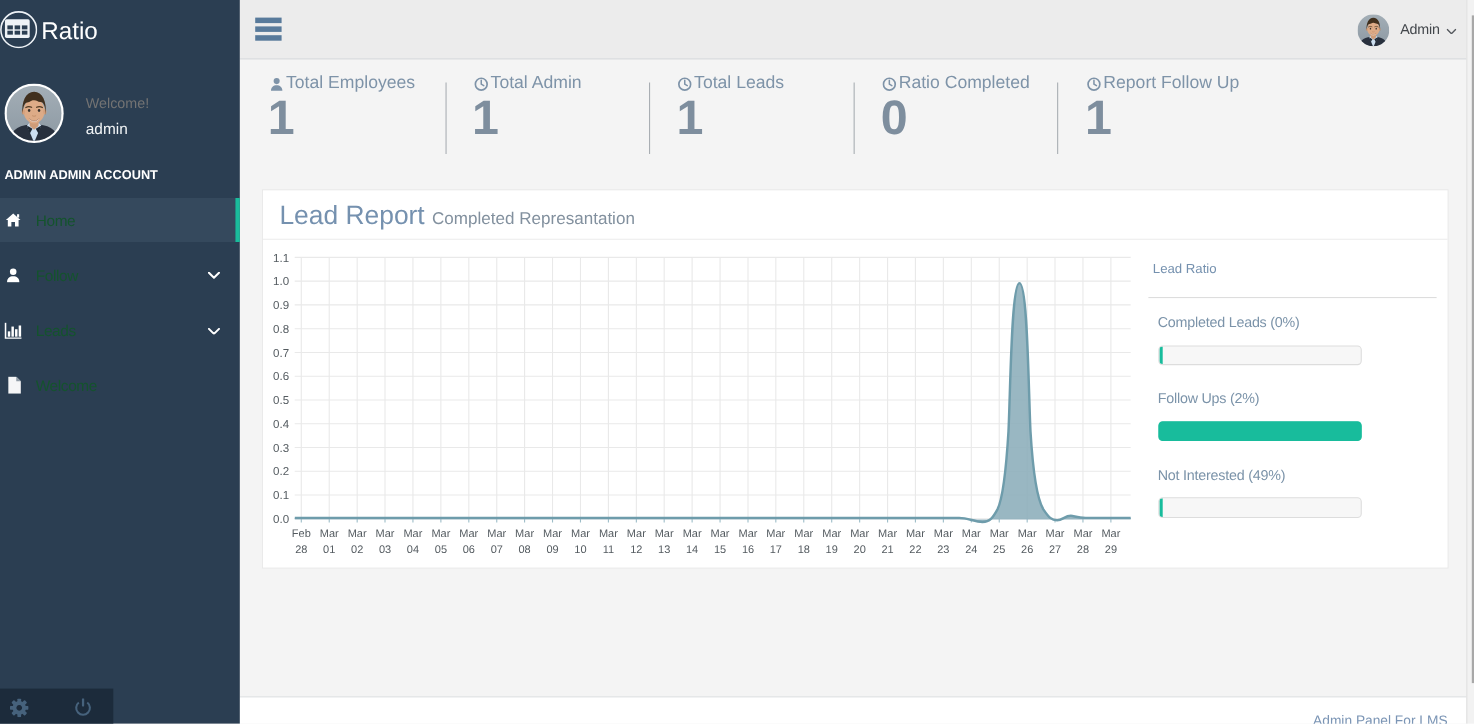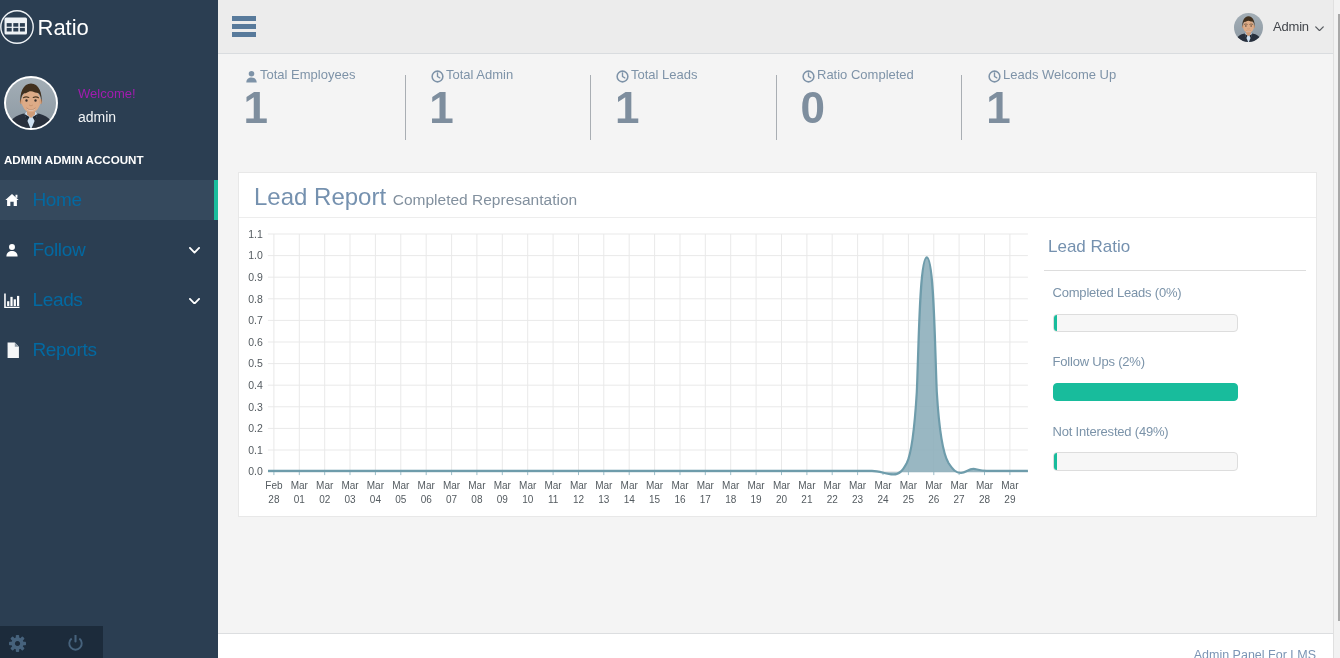--- a/index.html
+++ b/index.html
@@ -1,19 +1,19 @@
 <!DOCTYPE html>
 <html><head><meta charset="utf-8">
 <style>
 *{margin:0;padding:0;box-sizing:border-box}
 html,body{width:1340px;height:658px;overflow:hidden;font-family:"Liberation Sans",sans-serif;background:#f4f4f4;position:relative}
 .abs{position:absolute}
-.statlbl{position:absolute;font-size:13px;color:#7e93a8;white-space:nowrap}
+.statlbl{position:absolute;font-size:16px;color:#7e93a8;white-space:nowrap}
 .statnum{position:absolute;font-size:44px;font-weight:bold;color:#7e8e9e}
-.mnu{position:absolute;font-size:19px;letter-spacing:-0.35px;color:#0369a1;white-space:nowrap}
+.mnu{position:absolute;font-size:14px;letter-spacing:-0.35px;color:#14532d;white-space:nowrap}
 .chartsvg{position:absolute;left:0;top:0}
 .rlbl{position:absolute;font-size:13px;letter-spacing:-0.2px;color:#7b93a9;white-space:nowrap}
 .bar{position:absolute;width:185px;height:18.5px;background:#f7f7f7;border:1px solid #ddd;border-radius:4px;overflow:hidden}
 </style></head>
 <body>
 <svg width="0" height="0" style="position:absolute">
 <defs>
 <linearGradient id="avbg" x1="0" y1="0" x2="0" y2="1">
  <stop offset="0" stop-color="#a3aeb6"></stop>
         <stop offset="1" stop-color="#8d99a3"></stop>
@@ -80,21 +80,21 @@
 <svg style="position:absolute;left:802.0999999999999px;top:69.5px" width="13" height="13" viewBox="0 0 16 16">
     <circle cx="8" cy="8" r="6.6" fill="none" stroke="#7e93a8" stroke-width="1.9"></circle>
     <path d="M8,8 L8,3.6 M8,8 L10.8,9.6" stroke="#7e93a8" stroke-width="1.7" fill="none" stroke-linecap="round"></path>
   </svg>
 <div class="statlbl" style="left:817px;top:67px">Ratio Completed</div>
 <div class="statnum" style="left:800.6px;top:82.5px">0</div>
 <svg style="position:absolute;left:987.8px;top:69.5px" width="13" height="13" viewBox="0 0 16 16">
     <circle cx="8" cy="8" r="6.6" fill="none" stroke="#7e93a8" stroke-width="1.9"></circle>
     <path d="M8,8 L8,3.6 M8,8 L10.8,9.6" stroke="#7e93a8" stroke-width="1.7" fill="none" stroke-linecap="round"></path>
   </svg>
-<div class="statlbl" style="left:1003px;top:67px">Leads Welcome Up</div>
+<div class="statlbl" style="left:1003px;top:67px">Report Follow Up</div>
 <div class="statnum" style="left:986.3px;top:82.5px">1</div>
 <div style="position:absolute;left:404.5px;top:75px;width:1px;height:65px;background:#a9aeb3"></div>
 <div style="position:absolute;left:590px;top:75px;width:1px;height:65px;background:#a9aeb3"></div>
 <div style="position:absolute;left:775.5px;top:75px;width:1px;height:65px;background:#a9aeb3"></div>
 <div style="position:absolute;left:961px;top:75px;width:1px;height:65px;background:#a9aeb3"></div>
 
 <div class="abs" style="left:238px;top:172px;width:1079px;height:345px;background:#fff;border:1px solid #e8e8e8"></div>
 <div class="abs" style="left:254px;top:183px;font-size:24px;color:#7591af">Lead Report <span style="font-size:15.5px;color:#82909e">Completed Represantation</span></div>
 <div class="abs" style="left:239px;top:217px;width:1077px;height:1px;background:#ededed"></div>
 <div class="abs" style="left:238px;top:172px;width:1079px;height:345px;overflow:hidden">
@@ -246,21 +246,21 @@
       <text x="933.8" y="503.0" text-anchor="middle" class="axlbl">26</text>
       <text x="959.1" y="488.5" text-anchor="middle" class="axlbl">Mar</text>
       <text x="959.1" y="503.0" text-anchor="middle" class="axlbl">27</text>
       <text x="984.5" y="488.5" text-anchor="middle" class="axlbl">Mar</text>
       <text x="984.5" y="503.0" text-anchor="middle" class="axlbl">28</text>
       <text x="1009.9" y="488.5" text-anchor="middle" class="axlbl">Mar</text>
       <text x="1009.9" y="503.0" text-anchor="middle" class="axlbl">29</text>
 </svg>
 </div>
 
-<div class="abs" style="left:1048px;top:237px;font-size:17px;color:#7591af">Lead Ratio</div>
+<div class="abs" style="left:1048px;top:237px;font-size:12px;color:#7591af">Lead Ratio</div>
 <div class="abs" style="left:1043.5px;top:270px;width:262px;height:1px;background:#ddd"></div>
 <div class="rlbl" style="left:1052.5px;top:284.5px">Completed Leads (0%)</div>
 <div class="bar" style="left:1052.5px;top:313.5px">
     <div style="position:absolute;left:0;top:0;width:3.5px;height:18.5px;background:#18bc9c"></div>
   </div>
 <div class="rlbl" style="left:1052.5px;top:354px">Follow Ups (2%)</div>
 <div class="bar" style="left:1052.5px;top:382.9px;background:#18bc9c;border-color:#18bc9c"></div>
 <div class="rlbl" style="left:1052.5px;top:423.5px">Not Interested (49%)</div>
 <div class="bar" style="left:1052.5px;top:452.4px">
     <div style="position:absolute;left:0;top:0;width:3.5px;height:18.5px;background:#18bc9c"></div>
@@ -280,21 +280,21 @@
     <rect x="13.3" y="17.9" width="5.0" height="3.6" fill="#2b3e52"></rect>
     <rect x="19.9" y="17.9" width="5.0" height="3.6" fill="#2b3e52"></rect>
   </svg>
 <div class="abs" style="left:37.5px;top:14.5px;font-size:22px;color:#fff">Ratio</div>
 <svg class="abs" style="left:3.5px;top:76px" width="54" height="54" viewBox="0 0 100 100">
     <circle cx="50" cy="50" r="50" fill="#fff"></circle>
     <g transform="translate(3.6,3.6) scale(0.928)">
       <use href="#avatar"></use>
     </g>
   </svg>
-<div class="abs" style="left:78px;top:86px;font-size:13px;color:#a21caf">Welcome!</div>
+<div class="abs" style="left:78px;top:86px;font-size:13px;color:#737373">Welcome!</div>
 <div class="abs" style="left:78px;top:109px;font-size:14px;color:#f1f4f6">admin</div>
 <div class="abs" style="left:4px;top:153px;font-size:11.6px;font-weight:bold;letter-spacing:0;color:#fff">ADMIN ADMIN ACCOUNT</div>
 <div style="position:absolute;left:0;top:179.5px;width:213.5px;height:40px;background:#35495d"></div>
 <div style="position:absolute;left:213.5px;top:179.5px;width:4.5px;height:40px;background:#1abc9c"></div>
 <svg style="position:absolute;left:4.5px;top:192.5px" width="14" height="14" viewBox="0 0 16 16">
     <path d="M8,1.2 L15.6,8 L13.6,8 L13.6,14.8 L9.9,14.8 L9.9,10 L6.1,10 L6.1,14.8 L2.4,14.8 L2.4,8 L0.4,8 Z" fill="#fff"></path>
     <rect x="12" y="2" width="2.2" height="3.5" fill="#fff"></rect>
   </svg>
 <div class="mnu" style="left:32.5px;top:179.5px;height:40px;line-height:40px">Home</div>
 <svg style="position:absolute;left:4.5px;top:242.8px" width="14" height="14" viewBox="0 0 16 16">
@@ -313,21 +313,21 @@
     <rect x="13.4" y="3" width="2.3" height="10.5" fill="#fff"></rect>
   </svg>
 <div class="mnu" style="left:32.5px;top:280.1px;height:40px;line-height:40px">Leads</div>
 <svg style="position:absolute;left:188.5px;top:297.6px" width="11" height="6.5" viewBox="0 0 12 7">
     <path d="M1,1 L6,6 L11,1" stroke="#fff" stroke-width="2.0" fill="none" stroke-linecap="round" stroke-linejoin="round"></path>
   </svg>
 <svg style="position:absolute;left:5px;top:341.9px" width="16.5" height="16.5" viewBox="0 0 16 16">
     <path d="M2.5,0.5 L9.5,0.5 L13.5,4.5 L13.5,15.5 L2.5,15.5 Z" fill="#f5f6f7"></path>
     <path d="M9.5,0.5 L9.5,4.5 L13.5,4.5 Z" fill="#8e9aa5"></path>
   </svg>
-<div class="mnu" style="left:32.5px;top:330.4px;height:40px;line-height:40px">Reports</div>
+<div class="mnu" style="left:32.5px;top:330.4px;height:40px;line-height:40px">Welcome</div>
 <div class="abs" style="left:0;top:625.5px;width:103px;height:32.5px;background:#1c2b3b"></div>
 <svg style="position:absolute;left:9px;top:635px" width="17" height="17" viewBox="-8.6 -8.6 17.2 17.2">
     <rect x="-1.7" y="-8.6" width="3.4" height="4.5" rx="0.8" transform="rotate(0 0 0)" fill="#46627c"></rect>
     <rect x="-1.7" y="-8.6" width="3.4" height="4.5" rx="0.8" transform="rotate(45 0 0)" fill="#46627c"></rect>
     <rect x="-1.7" y="-8.6" width="3.4" height="4.5" rx="0.8" transform="rotate(90 0 0)" fill="#46627c"></rect>
     <rect x="-1.7" y="-8.6" width="3.4" height="4.5" rx="0.8" transform="rotate(135 0 0)" fill="#46627c"></rect>
     <rect x="-1.7" y="-8.6" width="3.4" height="4.5" rx="0.8" transform="rotate(180 0 0)" fill="#46627c"></rect>
     <rect x="-1.7" y="-8.6" width="3.4" height="4.5" rx="0.8" transform="rotate(225 0 0)" fill="#46627c"></rect>
     <rect x="-1.7" y="-8.6" width="3.4" height="4.5" rx="0.8" transform="rotate(270 0 0)" fill="#46627c"></rect>
     <rect x="-1.7" y="-8.6" width="3.4" height="4.5" rx="0.8" transform="rotate(315 0 0)" fill="#46627c"></rect>

